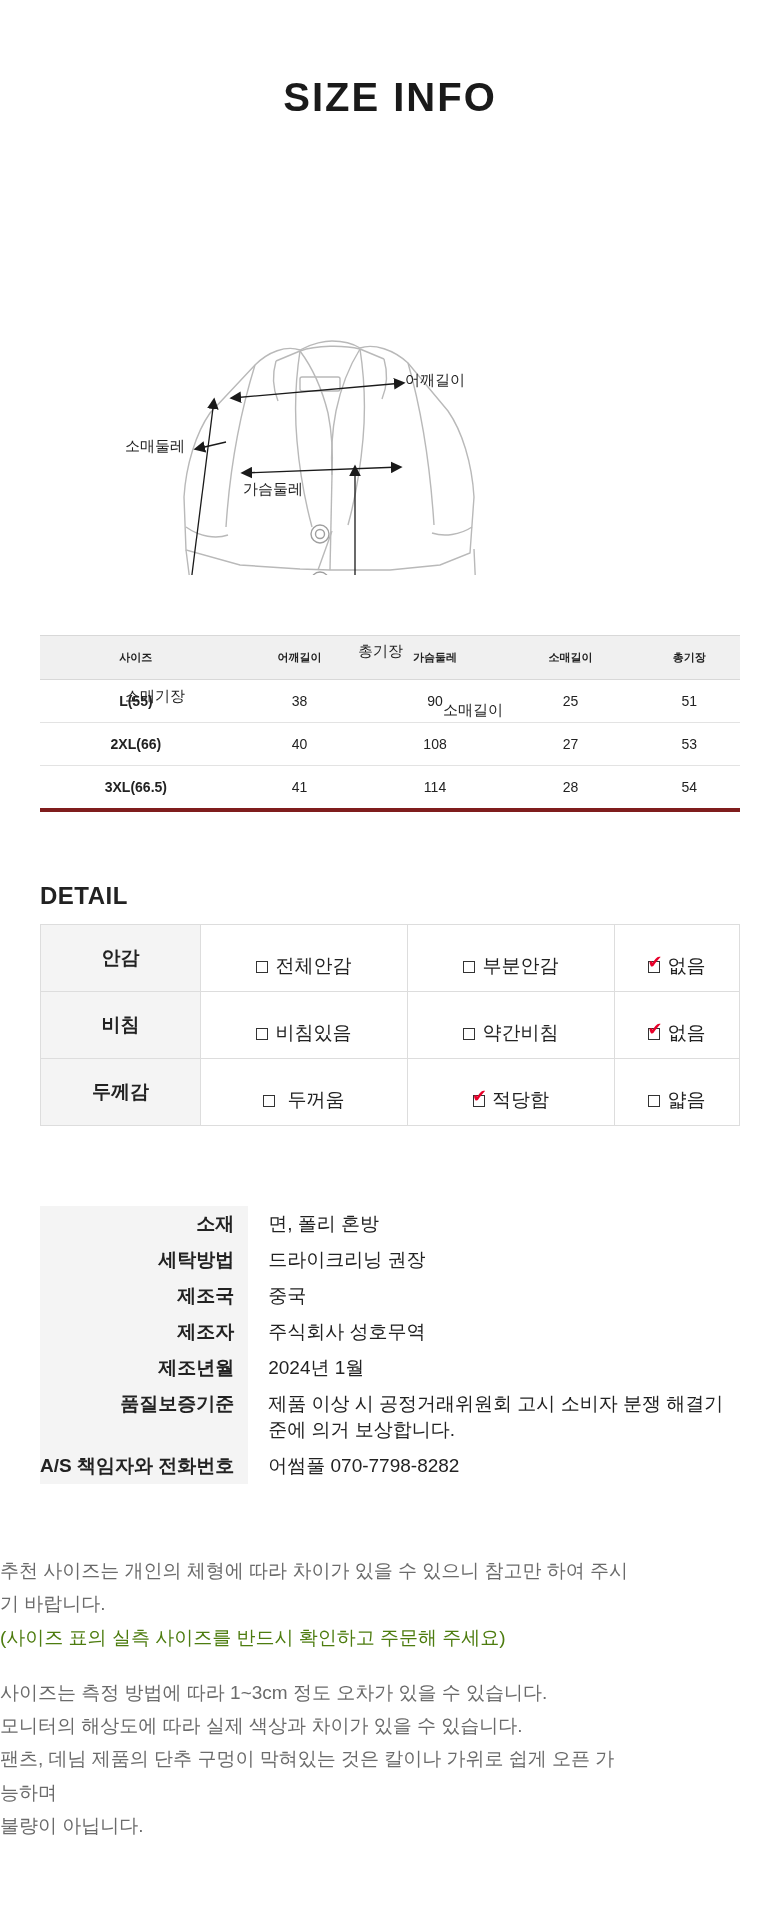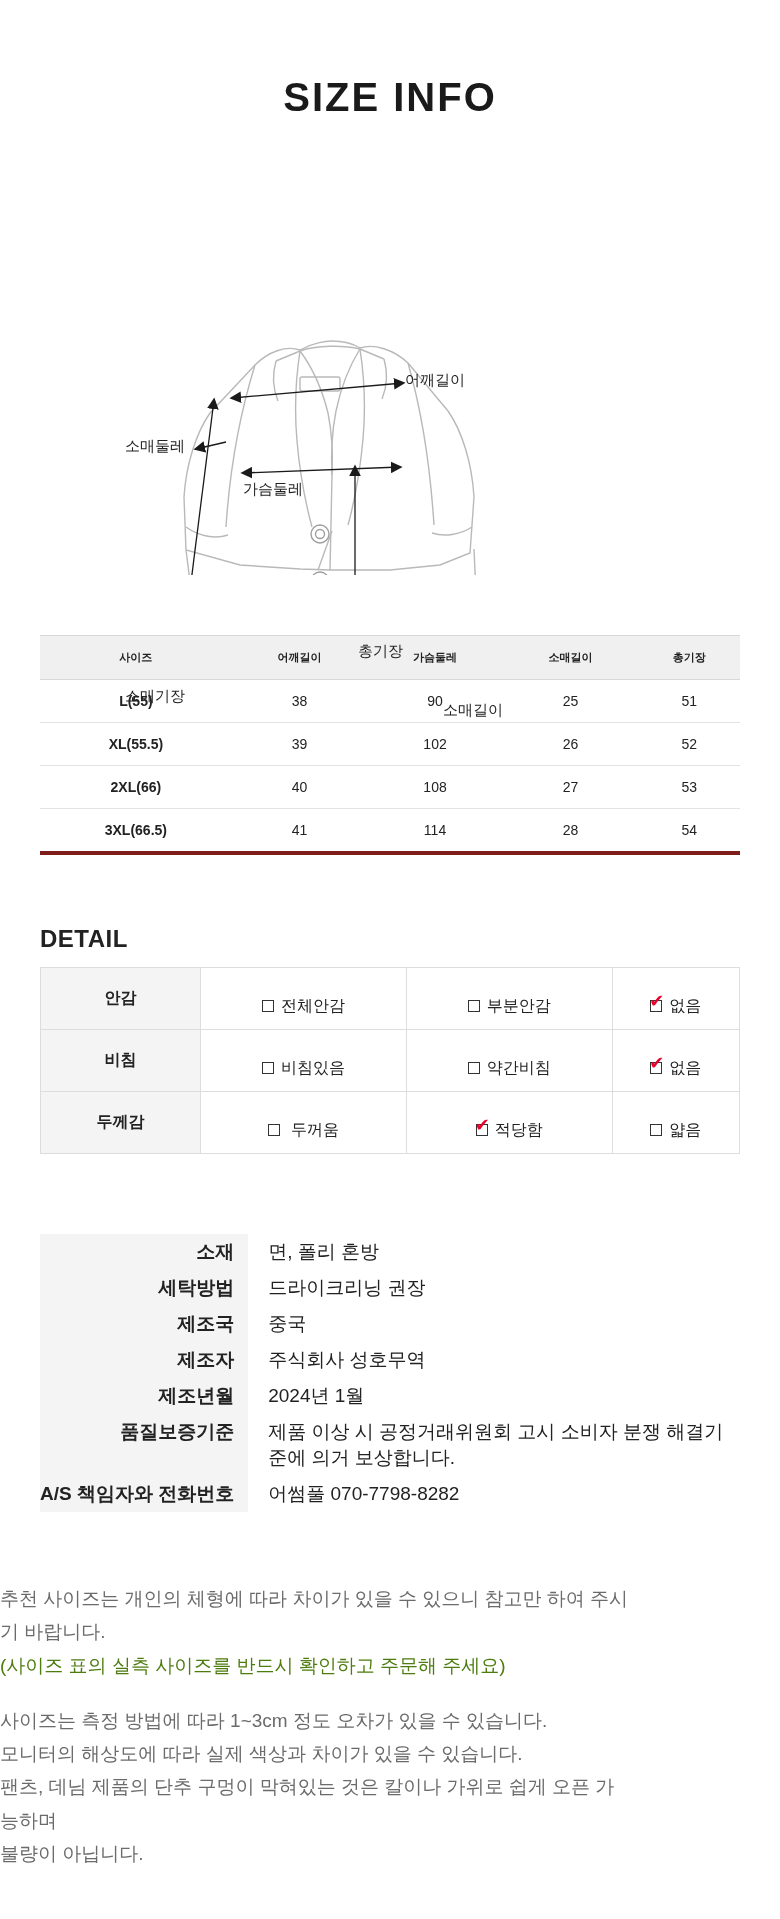--- a/index.html
+++ b/index.html
@@ -72,21 +72,21 @@
     width: 700px;
     margin: 70px auto 14px auto;
     font-size: 24px;
     font-weight: bold;
     letter-spacing: 0.5px;
   }
   table.detail-table {
     width: 700px;
     margin: 0 auto;
     border-collapse: collapse;
-    font-size: 16px;
+    font-size: 19px;
   }
   table.detail-table td {
     border: 1px solid #ddd;
     padding: 12px 0;
     text-align: center;
     height: 40px;
   }
   table.detail-table td.rowhead {
     background: #f4f4f4;
     font-weight: bold;
@@ -256,27 +256,20 @@
           <th>총기장</th>
         </tr>
       </thead>
       <tbody>
         <tr>
           <td>L(55)</td>
           <td>38</td>
           <td>90</td>
           <td>25</td>
           <td>51</td>
-        </tr>
-        <tr>
-          <td>XL(55.5)</td>
-          <td>39</td>
-          <td>102</td>
-          <td>26</td>
-          <td>52</td>
         </tr>
         <tr>
           <td>2XL(66)</td>
           <td>40</td>
           <td>108</td>
           <td>27</td>
           <td>53</td>
         </tr>
         <tr>
           <td>3XL(66.5)</td>

